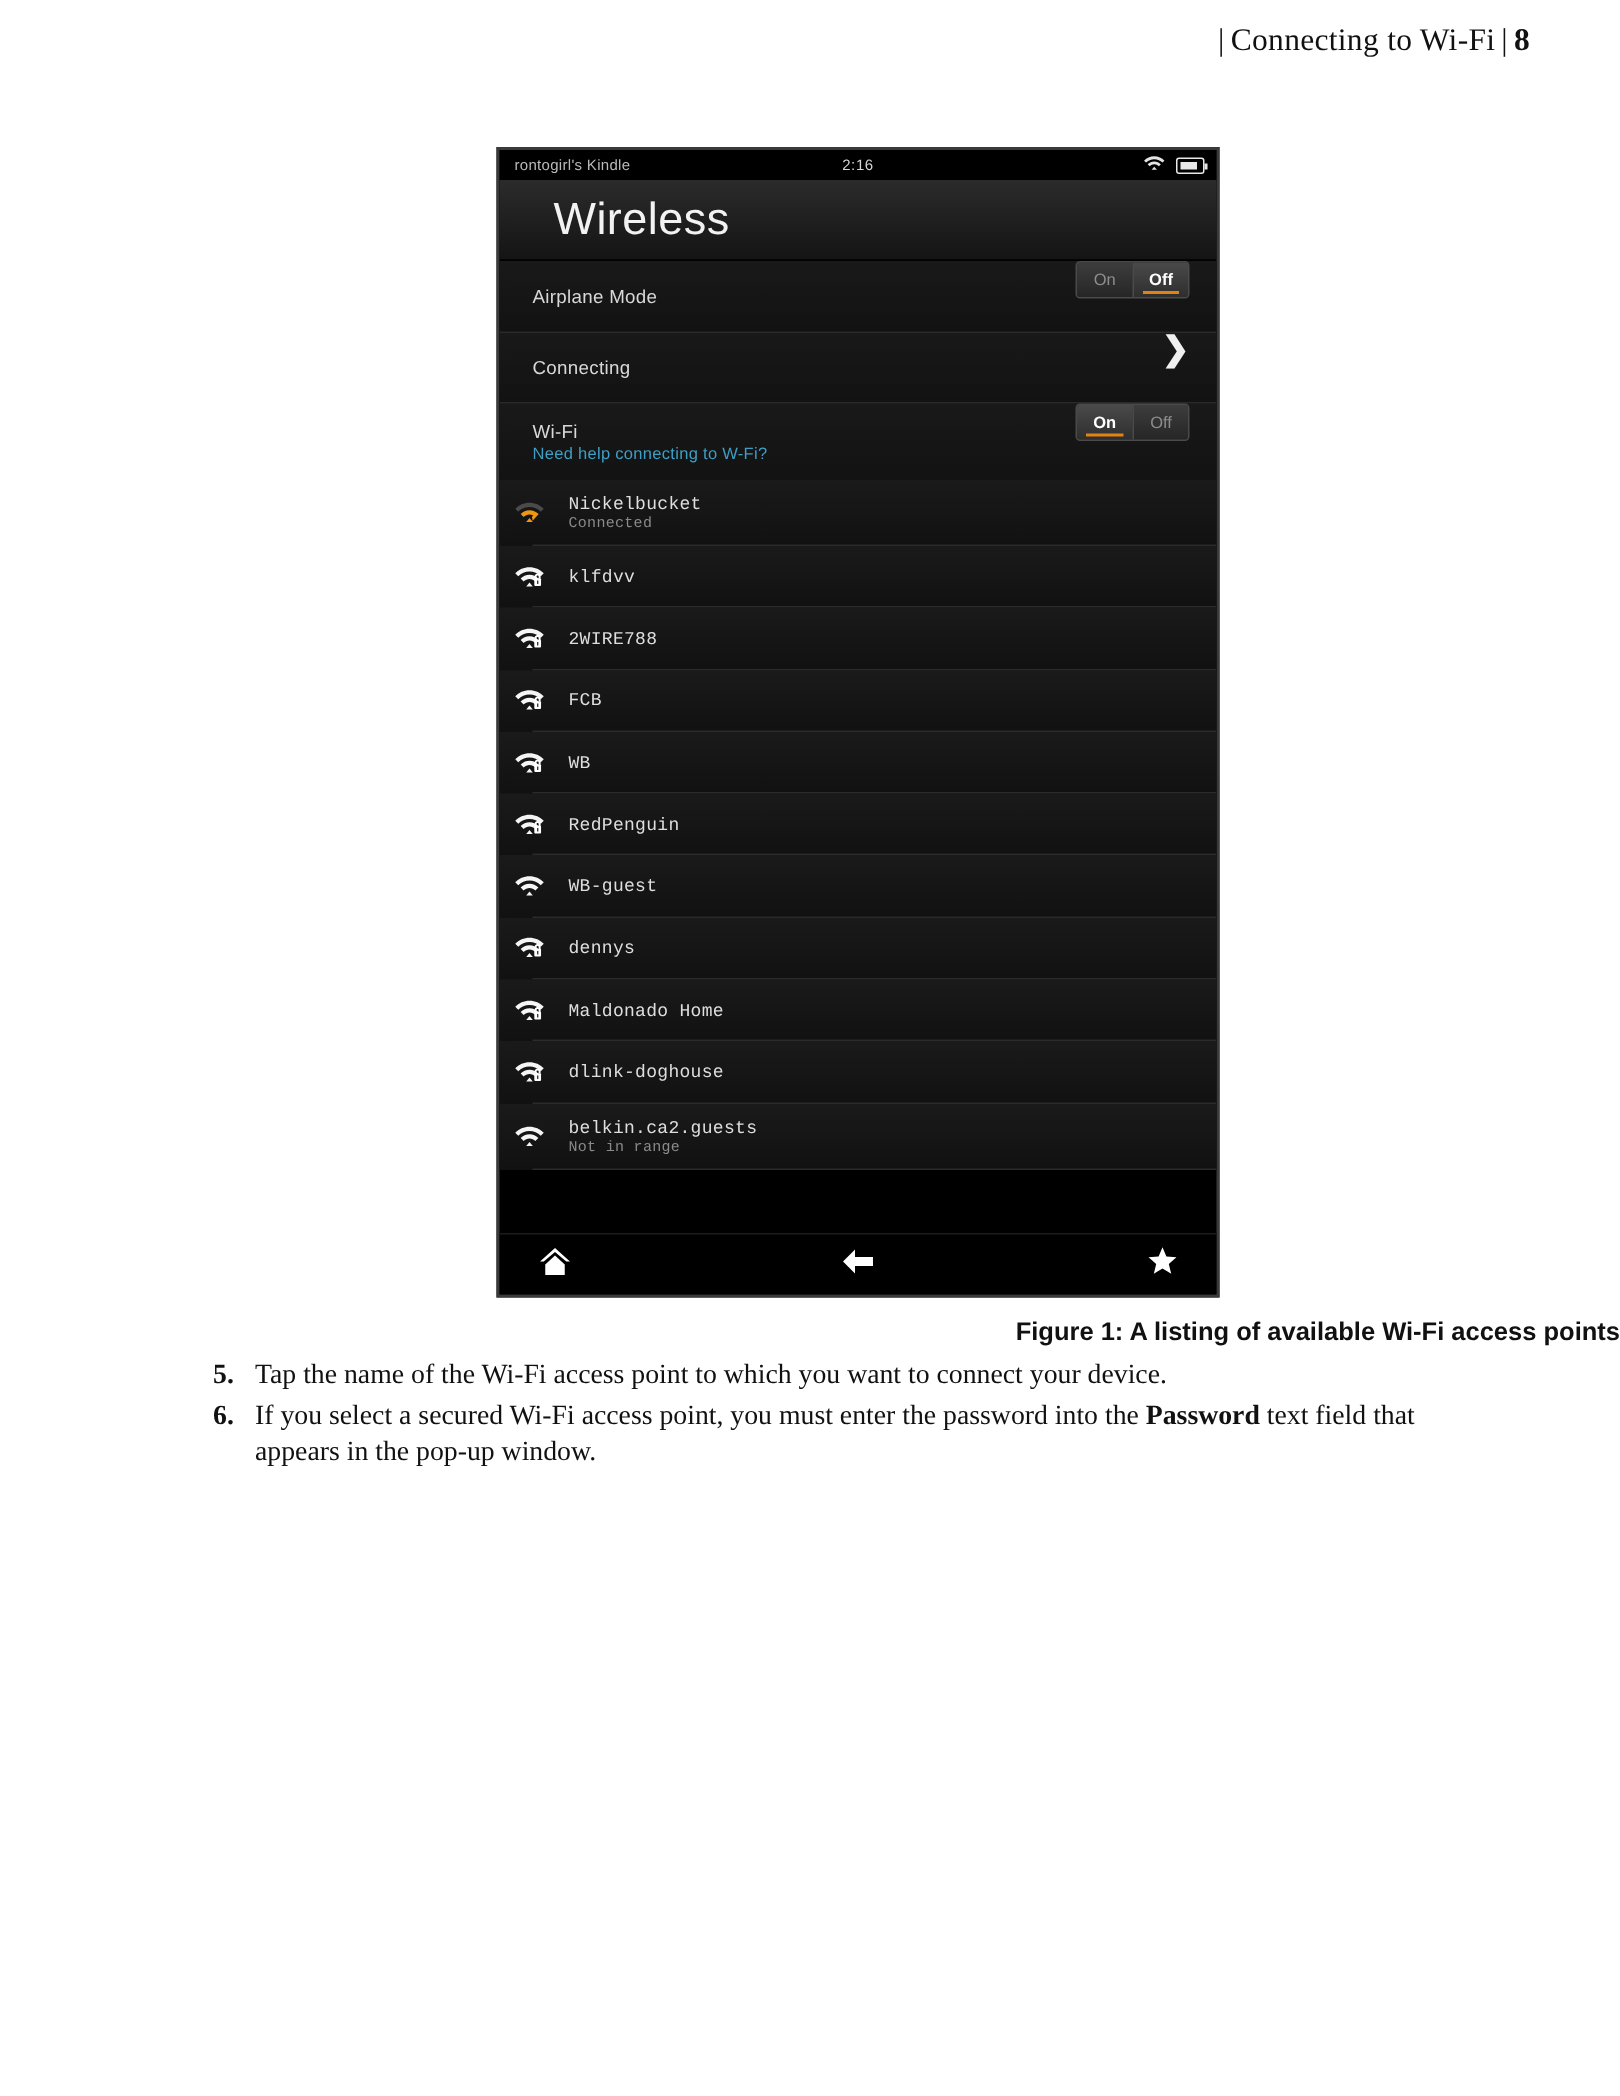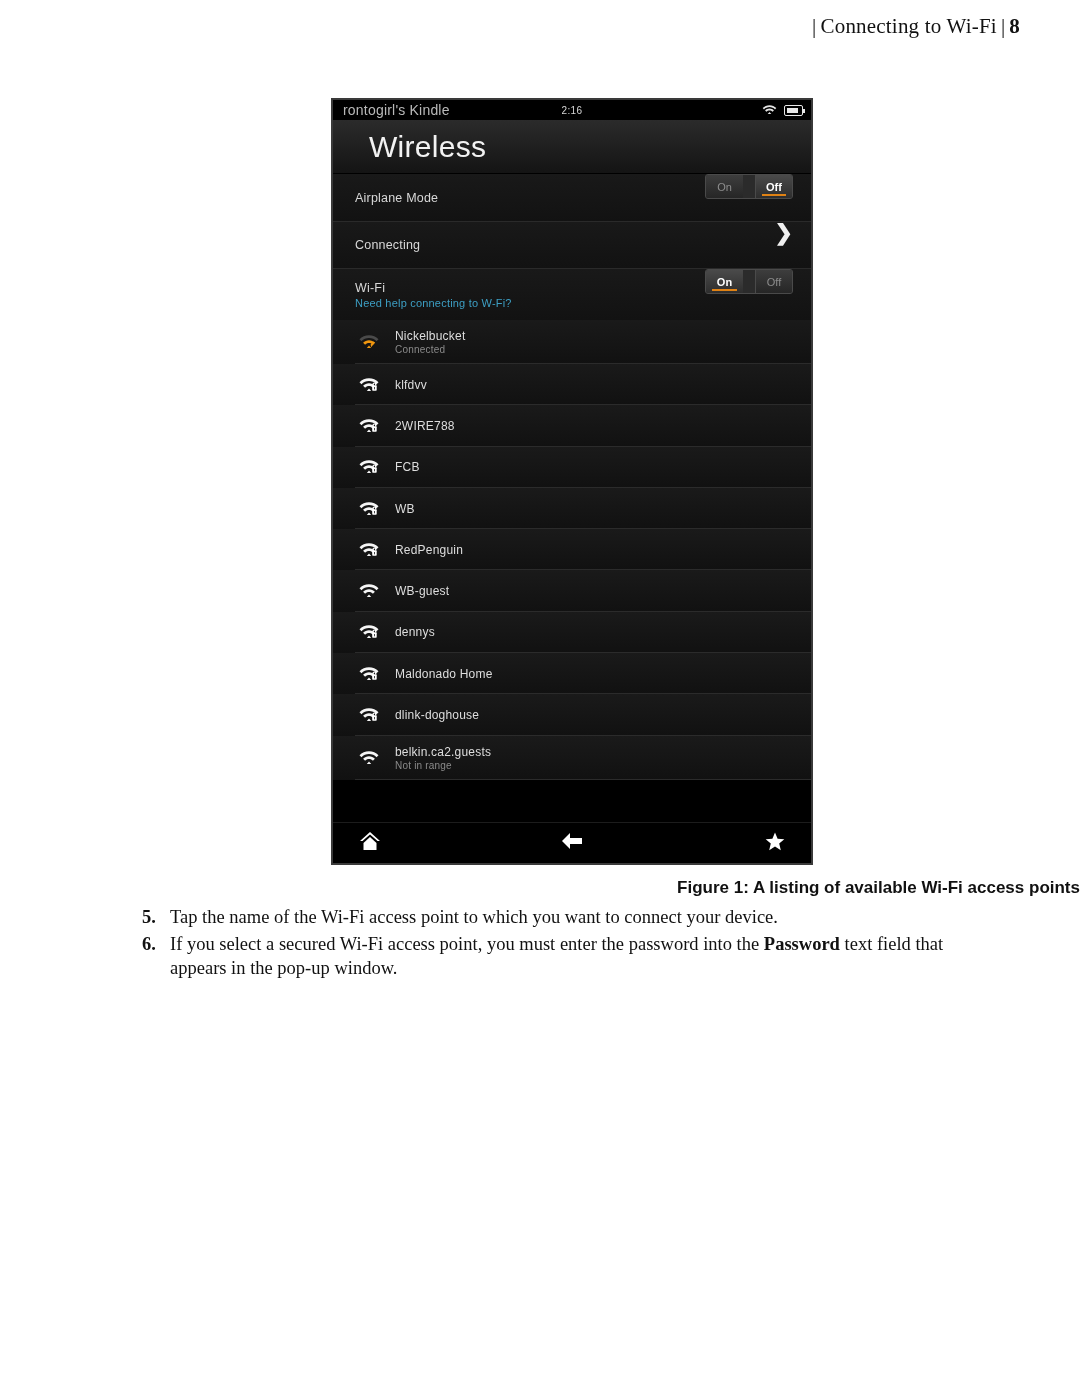--- a/index.html
+++ b/index.html
@@ -53,21 +53,21 @@
   .statusbar {
     height: 20px;
     background: #000;
     display: flex;
     align-items: center;
     padding: 0 8px 0 10px;
     box-sizing: border-box;
     position: relative;
   }
   .statusbar .owner {
-    font-size: 14px;
+    font-size: 10px;
     color: #b9b9b9;
     letter-spacing: 0.2px;
   }
   .statusbar .clock {
     position: absolute;
     left: 0; right: 0;
     text-align: center;
     font-size: 10px;
     color: #d6d6d6;
     letter-spacing: 0.4px;
@@ -151,21 +151,20 @@
   .row-tall { height: 52px; }
 
   
   .toggle {
     display: flex;
     border: 1px solid #4a4a4a;
     border-radius: 3px;
     overflow: hidden;
     background: #2b2b2b;
     height: 23px;
-    gap: 12px;
   }
   .toggle .seg {
     width: 37px;
     display: flex;
     align-items: center;
     justify-content: center;
     font-size: 11px;
     color: #8d8d8d;
     background: linear-gradient(180deg, #3d3d3d 0%, #262626 100%);
     position: relative;
@@ -192,24 +191,25 @@
     line-height: 1;
     font-weight: bold;
   }
 
   
   .netlist { background: #121212; }
   .netrow {
     display: flex;
     align-items: center;
     height: 41.3px;
-    padding-left: 24px;
+    padding-left: 8px;
     box-sizing: border-box;
     position: relative;
     background: linear-gradient(180deg, #1a1a1a 0%, #111111 100%);
+    font-family: Liberation Mono, monospace;
   }
   .netrow::after {
     content: "";
     position: absolute;
     left: 22px;
     right: 0;
     bottom: 0;
     height: 1px;
     background: #2b2b2b;
   }

